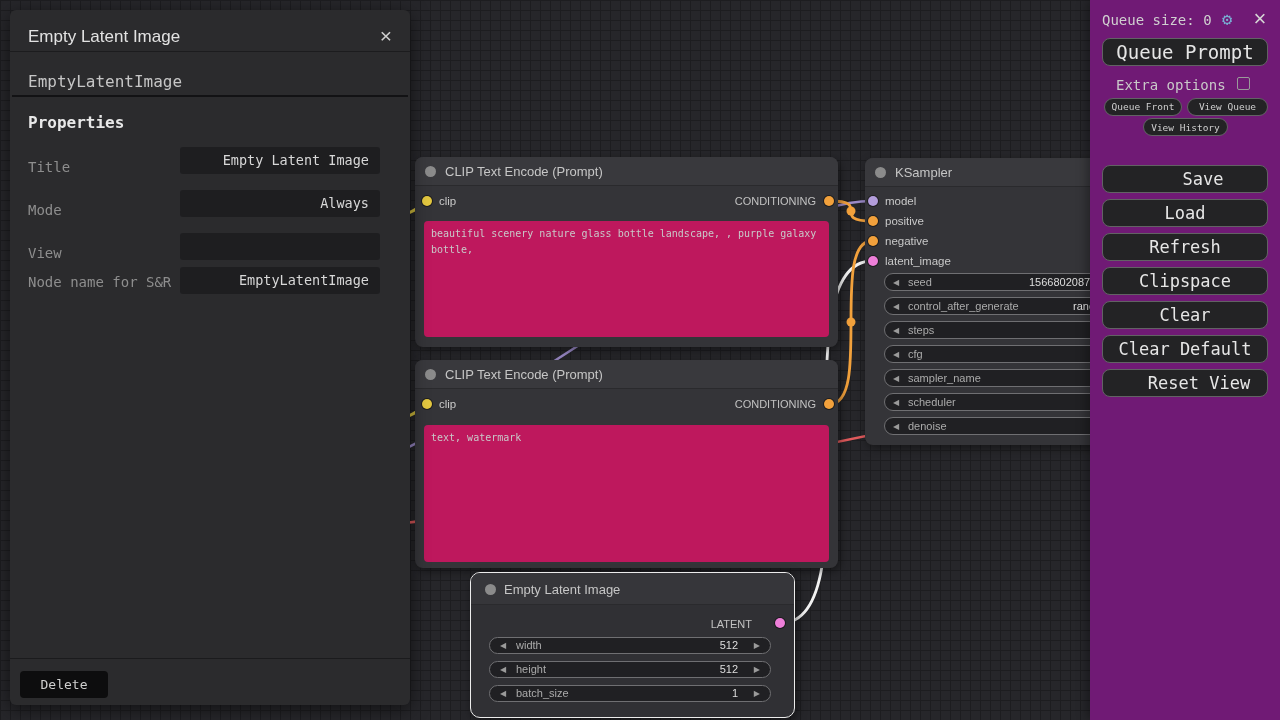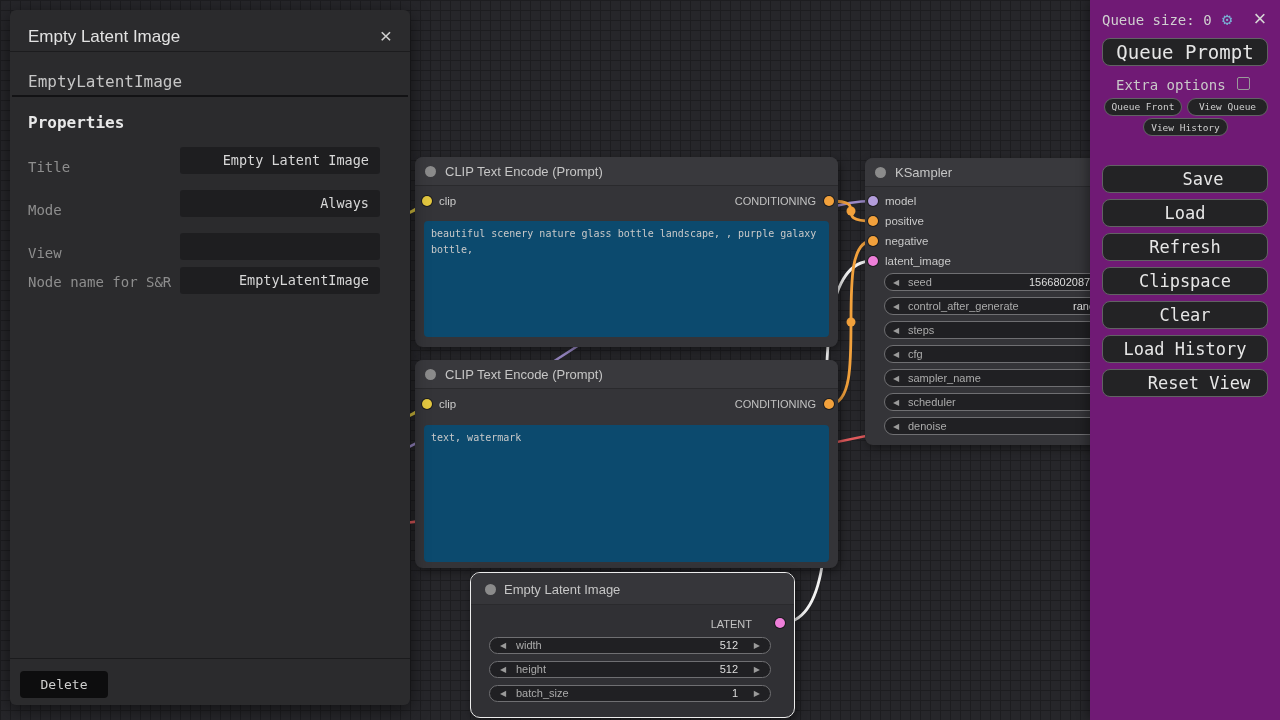--- a/index.html
+++ b/index.html
@@ -23,21 +23,21 @@
           box-shadow:2px 3px 10px rgba(0,0,0,.45); }
   .node-header { position:relative; height:29px; background:#39393d;
           border-radius:8px 8px 0 0; border-bottom:1px solid #2a2a2d; }
   .node-dot { position:absolute; left:10px; top:9px; width:11px; height:11px;
           border-radius:50%; background:#8b8b8b; }
   .node-title { position:absolute; left:30px; top:7px; font-size:13px; color:#c6c6c6; white-space:nowrap; }
   .port { position:absolute; width:10px; height:10px; border-radius:50%;
           box-shadow:0 0 0 1px rgba(0,0,0,.45); }
   .port-label { position:absolute; font-size:11.5px; color:#c9c9c9; white-space:nowrap; }
   .out-label  { position:absolute; font-size:11px; color:#c2c2c2; white-space:nowrap; }
-  .node-textarea { position:absolute; background:#0c4a6e; border-radius:4px;
+  .node-textarea { position:absolute; background:#be185d; border-radius:4px;
           font-family:"DejaVu Sans Mono", monospace; font-size:10px; line-height:1.55;
           color:#c9c9c9; padding:5px 7px; white-space:pre-wrap; overflow:hidden; }
   .pill { position:absolute; height:18px; background:#202023; border:1px solid #6f6f72;
           border-radius:9px; overflow:hidden; }
   .pill .arr  { position:absolute; top:4px; font-size:8px; color:#9a9a9a; line-height:10px; }
   .pill .arr.l { left:8px; }
   .pill .arr.r { right:8px; }
   .pill .wlabel { position:absolute; left:23px; top:2px; font-size:11px; color:#ababab; white-space:nowrap; }
   .pill .wvalue { position:absolute; top:2px; font-size:11px; color:#dedede; white-space:nowrap; }
   .pill .wvalue.right { right:32px; }
@@ -250,17 +250,17 @@
 
     <button class="sb-btn small sb-queue-front">Queue Front</button>
     <button class="sb-btn small sb-view-queue">View Queue</button>
     <button class="sb-btn small sb-view-history">View History</button>
 
     <button class="sb-btn big" style="top:165px;padding-left:36px;">Save</button>
     <button class="sb-btn big" style="top:199px;">Load</button>
     <button class="sb-btn big" style="top:267px;">Clipspace</button>
     <button class="sb-btn big" style="top:233px;">Refresh</button>
     <button class="sb-btn big" style="top:301px;">Clear</button>
-    <button class="sb-btn big" style="top:335px;">Load History</button>
+    <button class="sb-btn big" style="top:335px;">Clear Default</button>
     <button class="sb-btn big" style="top:369px;padding-left:28px;">Reset View</button>
   </div>
 
 </div>
 
 </body></html>

